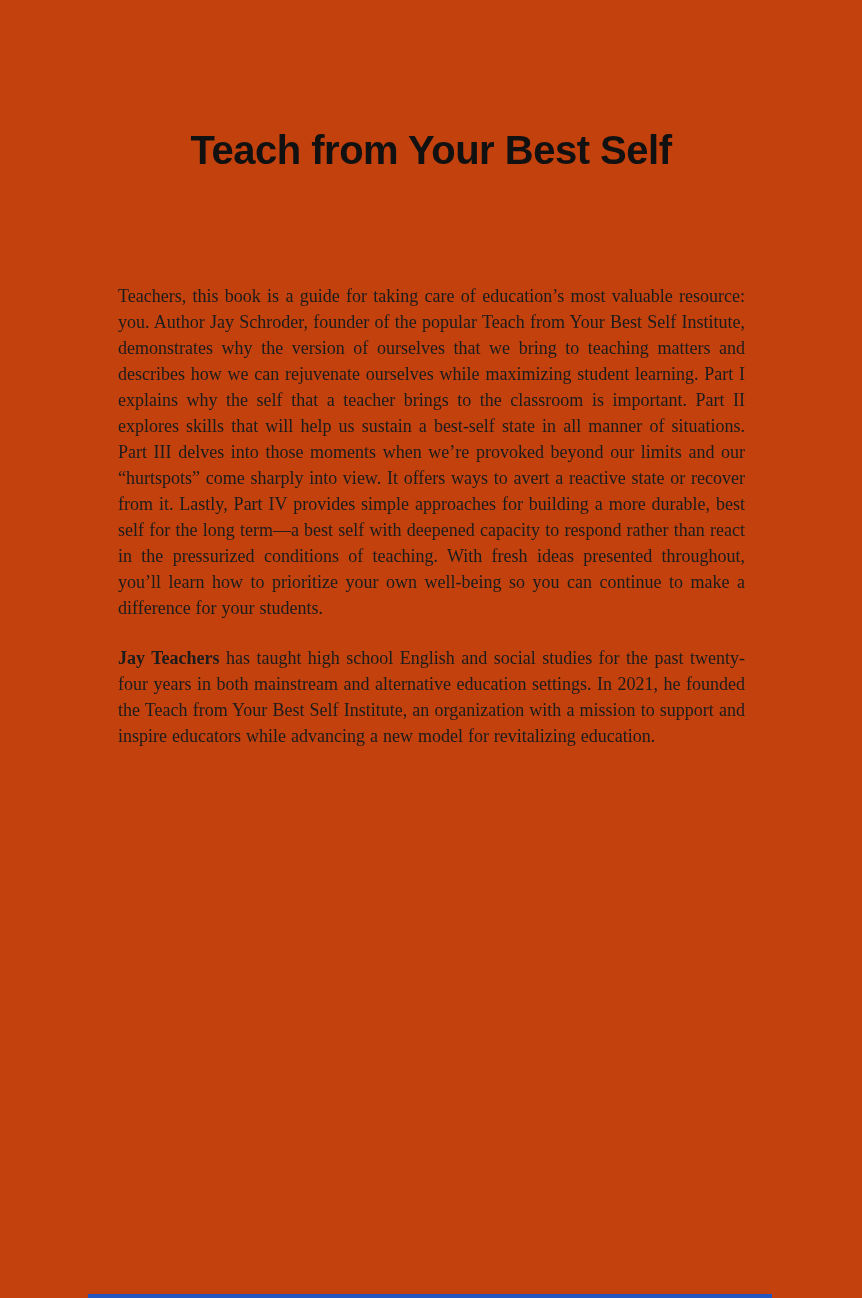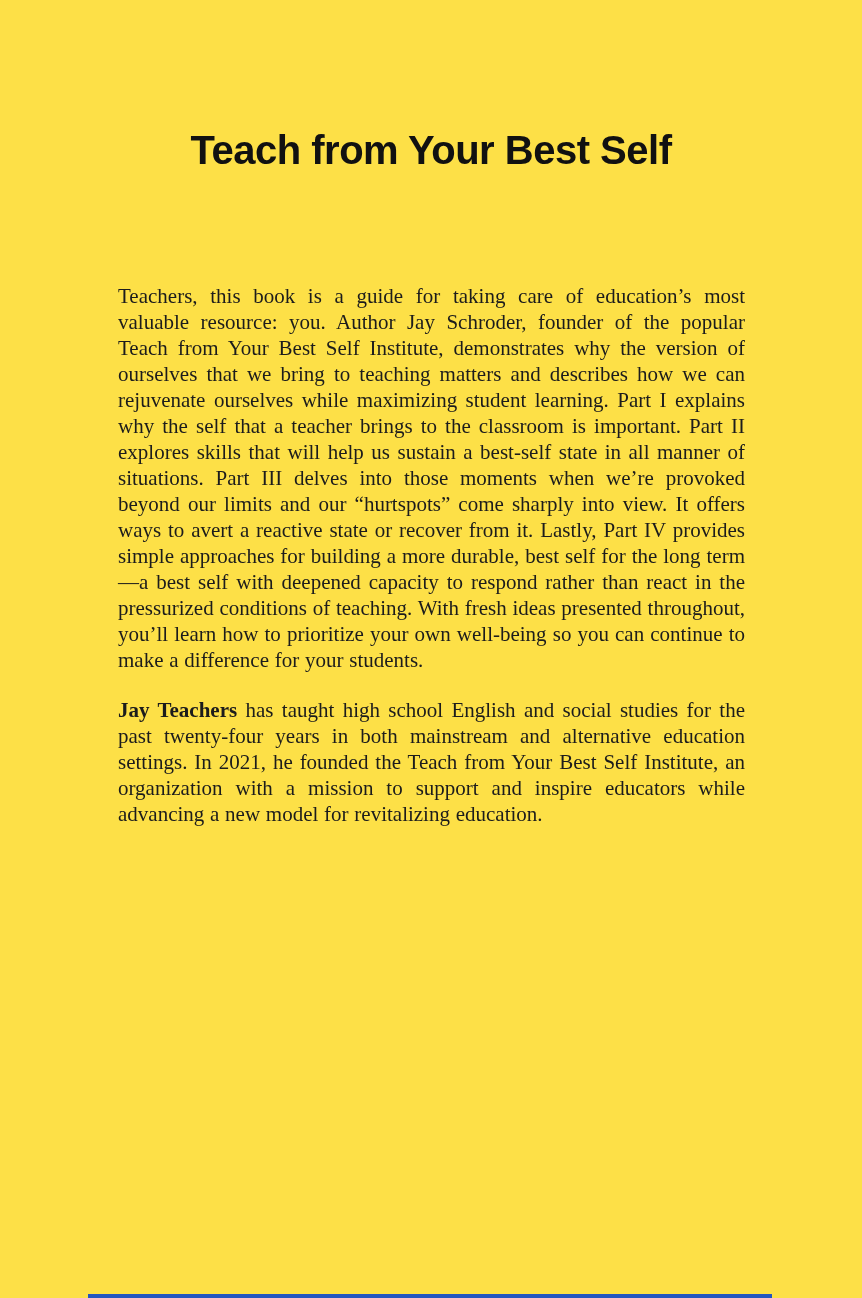--- a/index.html
+++ b/index.html
@@ -4,21 +4,21 @@
 <style>
   html, body {
     margin: 0;
     padding: 0;
     background: #ffffff;
   }
   .page {
     position: relative;
     width: 862px;
     height: 1298px;
-    background: #fde047;
+    background: #c2410c;
     overflow: hidden;
     font-family: "Liberation Serif", serif;
     color: #1a1a1a;
   }
   .title {
     position: absolute;
     top: 128px;
     left: 0;
     width: 862px;
     margin: 0;
@@ -27,21 +27,21 @@
     font-weight: 800;
     font-size: 40px;
     letter-spacing: -0.5px;
     color: #111111;
   }
   .body-text {
     position: absolute;
     top: 283px;
     left: 118px;
     width: 627px;
-    font-size: 21px;
+    font-size: 18px;
     line-height: 26px;
     text-align: justify;
     color: #1c1c1c;
   }
   .para {
     margin: 0 0 24px 0;
     word-spacing: 0.5px;
   }
   .para strong {
     font-weight: bold;

